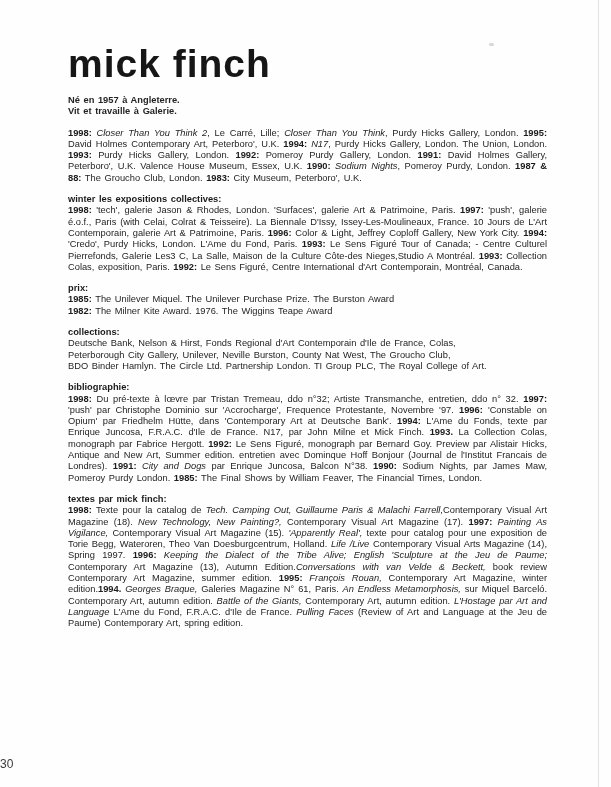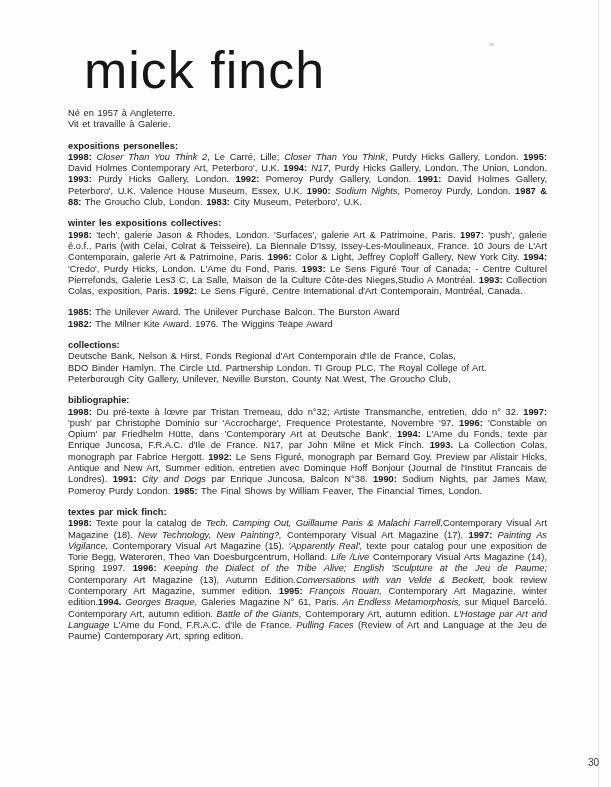--- a/index.html
+++ b/index.html
@@ -20,72 +20,72 @@
     width: 1px; background: #e3e3e3;
   }
   .scan-speck {
     position: absolute; left: 489px; top: 43px;
     width: 5px; height: 3px; background: #d8d8d8; border-radius: 2px;
   }
   .content {
     position: absolute; left: 68px; top: 44px; width: 479px;
   }
   .title {
-    font-size: 52px; font-weight: 400; letter-spacing: 1px;
-    margin: 0 0 12px 16px; line-height: 1.0; color: #161616;
+    font-size: 39px; font-weight: 700; letter-spacing: 1px;
+    margin: 0 0 12px 0; line-height: 1.0; color: #161616;
   }
-  .intro { margin-top: 11px; }
+  .intro { margin-top: 11px; font-weight: bold; }
   .line, .para, .heading {
     font-size: 9.3px; line-height: 11.3px;
     word-spacing: 1px;
   }
   .sec { margin-top: 10px; }
   .heading { font-weight: 700; color: #1b1b1b; }
   .para { margin: 0; }
   .just { text-align: justify; }
   .b { font-weight: 700; color: #1b1b1b; }
   .i { font-style: italic; }
   .pageno {
-    position: absolute; top: 757px; left: 12px; width: 587px;
-    text-align: right; font-size: 10px; color: #3a3a3a;
+    position: absolute; top: 757px; left: 0; width: 587px;
+    text-align: left; font-size: 12px; color: #3a3a3a;
   }
 </style>
 </head>
 <body>
 
 <div class="page">
   <div class="scan-edge"></div>
   <div class="scan-speck"></div>
 
   <div class="content">
     <h1 class="title">mick finch</h1>
 
     <div class="intro">
       <div class="line">Né en 1957 à Angleterre.</div>
       <div class="line">Vit et travaille à Galerie.</div>
     </div>
 
     <div>
         <section class="sec">
-          <div class="heading">expositions personelles:</div>
           <p class="para just"><span class="b">1998:</span><span>  </span><span class="i">Closer Than You Think 2</span><span>,  Le Carré, Lille; </span><span class="i">Closer Than You Think</span><span>, Purdy Hicks Gallery, London.  </span><span class="b">1995:</span><span>  David Holmes Contemporary Art, Peterboro', U.K. </span><span class="b">1994:</span><span> </span><span class="i">N17</span><span>, Purdy Hicks Gallery, London.  The Union, London.  </span><span class="b">1993:</span><span>  Purdy Hicks Gallery, London.  </span><span class="b">1992:</span><span>  Pomeroy Purdy Gallery, London.  </span><span class="b">1991:</span><span>  David Holmes Gallery, Peterboro', U.K.  Valence House Museum, Essex, U.K.  </span><span class="b">1990:</span><span>  </span><span class="i">Sodium Nights</span><span>, Pomeroy Purdy, London.  </span><span class="b">1987 &amp; 88:</span><span> The Groucho Club, London.  </span><span class="b">1983:</span><span>  City Museum, Peterboro', U.K.</span></p>
         </section>
         <section class="sec">
           <div class="heading">winter les expositions collectives:</div>
           <p class="para just"><span class="b">1998:</span><span>  'tech', galerie Jason &amp; Rhodes, London.  'Surfaces', galerie Art &amp; Patrimoine, Paris.  </span><span class="b">1997:</span><span> 'push', galerie é.o.f., Paris (with Celai, Colrat &amp; Teisseire).  La Biennale D'Issy, Issey-Les-Moulineaux, France.  10 Jours de L'Art Contemporain, galerie Art &amp; Patrimoine, Paris.  </span><span class="b">1996:</span><span>  Color &amp; Light,  Jeffrey Coploff Gallery, New York City.  </span><span class="b">1994:</span><span>  'Credo', Purdy Hicks, London.  L'Ame du Fond, Paris.  </span><span class="b">1993:</span><span>  Le Sens Figuré Tour of Canada; - Centre Culturel Pierrefonds, Galerie Les3 C, La Salle, Maison de la Culture Côte-des Nieges,Studio A Montréal.  </span><span class="b">1993:</span><span>  Collection Colas, exposition, Paris.  </span><span class="b">1992:</span><span>  Le Sens Figuré, Centre International d'Art Contemporain, Montréal, Canada.</span></p>
         </section>
         <section class="sec">
-          <p class="para"><span class="b">1985:</span><span>  The Unilever Award.  The Unilever Purchase Balcon.  The Burston Award</span></p>
+          <div class="heading">prix:</div>
+          <p class="para"><span class="b">1985:</span><span>  The Unilever Miquel.  The Unilever Purchase Prize.  The Burston Award</span></p>
           <p class="para"><span class="b">1982:</span><span>  The Milner Kite Award.  1976.  The Wiggins Teape Award</span></p>
         </section>
         <section class="sec">
           <div class="heading">collections:</div>
           <p class="para"><span>Deutsche Bank,   Nelson &amp; Hirst,   Fonds Regional d'Art Contemporain d'Ile de France,   Colas,</span></p>
+          <p class="para"><span>Peterborough City Gallery,  Unilever,  Neville Burston,  County Nat West,  The Groucho Club,</span></p>
           <p class="para"><span>BDO Binder Hamlyn.  The Circle Ltd. Partnership London.  TI Group PLC,  The Royal College of Art.</span></p>
-          <p class="para"><span>Peterborough City Gallery,  Unilever,  Neville Burston,  County Nat West,  The Groucho Club,</span></p>
         </section>
         <section class="sec">
           <div class="heading">bibliographie:</div>
           <p class="para just"><span class="b">1998:</span><span>  Du pré-texte à lœvre par Tristan Tremeau, ddo n°32; Artiste Transmanche, entretien, ddo n° 32. </span><span class="b">1997:</span><span>  'push' par Christophe Dominio sur 'Accrocharge', Frequence Protestante, Novembre '97.  </span><span class="b">1996:</span><span> 'Constable on Opium' par Friedhelm Hütte,  dans 'Contemporary Art at Deutsche Bank'.  </span><span class="b">1994:</span><span>  L'Ame du Fonds, texte par Enrique Juncosa, F.R.A.C. d'Ile de France.  N17,  par John Milne et  Mick Finch.  </span><span class="b">1993.</span><span>  La Collection Colas,  monograph par Fabrice Hergott. </span><span class="b">1992:</span><span> Le Sens Figuré, monograph par Bernard Goy. Preview par Alistair Hicks,  Antique and New Art, Summer edition.  entretien avec Dominque Hoff Bonjour (Journal de l'Institut Francais de Londres).  </span><span class="b">1991:</span><span>  </span><span class="i">City and Dogs</span><span>  par Enrique Juncosa, Balcon N°38.  </span><span class="b">1990:</span><span>  Sodium Nights, par James Maw, Pomeroy Purdy London.  </span><span class="b">1985:</span><span>  The Final Shows by William Feaver, The Financial Times, London.</span></p>
         </section>
         <section class="sec">
           <div class="heading">textes par mick finch:</div>
           <p class="para just"><span class="b">1998:</span><span>  Texte pour la catalog de </span><span class="i">Tech.  Camping Out, Guillaume Paris &amp; Malachi Farrell,</span><span>Contemporary Visual Art Magazine (18).  </span><span class="i">New Technology, New Painting?,</span><span> Contemporary  Visual Art Magazine (17).  </span><span class="b">1997:</span><span>  </span><span class="i">Painting As Vigilance,</span><span>  Contemporary  Visual Art Magazine (15).  </span><span class="i">'Apparently Real',</span><span> texte pour catalog pour une exposition de Torie Begg, Wateroren, Theo Van Doesburgcentrum, Holland.  </span><span class="i">Life /Live</span><span> Contemporary Visual Arts Magazine (14), Spring 1997.  </span><span class="b">1996:</span><span>  </span><span class="i">Keeping the Dialect of the Tribe Alive; English 'Sculpture at the Jeu de Paume;</span><span>  Contemporary Art Magazine (13), Autumn Edition.</span><span class="i">Conversations with van Velde &amp; Beckett,</span><span> book review Contemporary Art Magazine, summer edition.  </span><span class="b">1995:</span><span>  </span><span class="i">François Rouan,</span><span> Contemporary Art Magazine, winter edition.</span><span class="b">1994.</span><span>  </span><span class="i">Georges Braque,</span><span> Galeries Magazine N° 61, Paris. </span><span class="i">An Endless Metamorphosis,</span><span> sur Miquel Barceló. Contemporary Art,  autumn edition.  </span><span class="i">Battle of the Giants,</span><span>  Contemporary Art,  autumn edition.  </span><span class="i">L'Hostage par Art and Language</span><span>  L'Ame du Fond, F.R.A.C. d'Ile de France.  </span><span class="i">Pulling Faces</span><span> (Review of Art and Language at the Jeu de Paume) Contemporary Art,  spring edition.</span></p>
         </section>
       </div>

